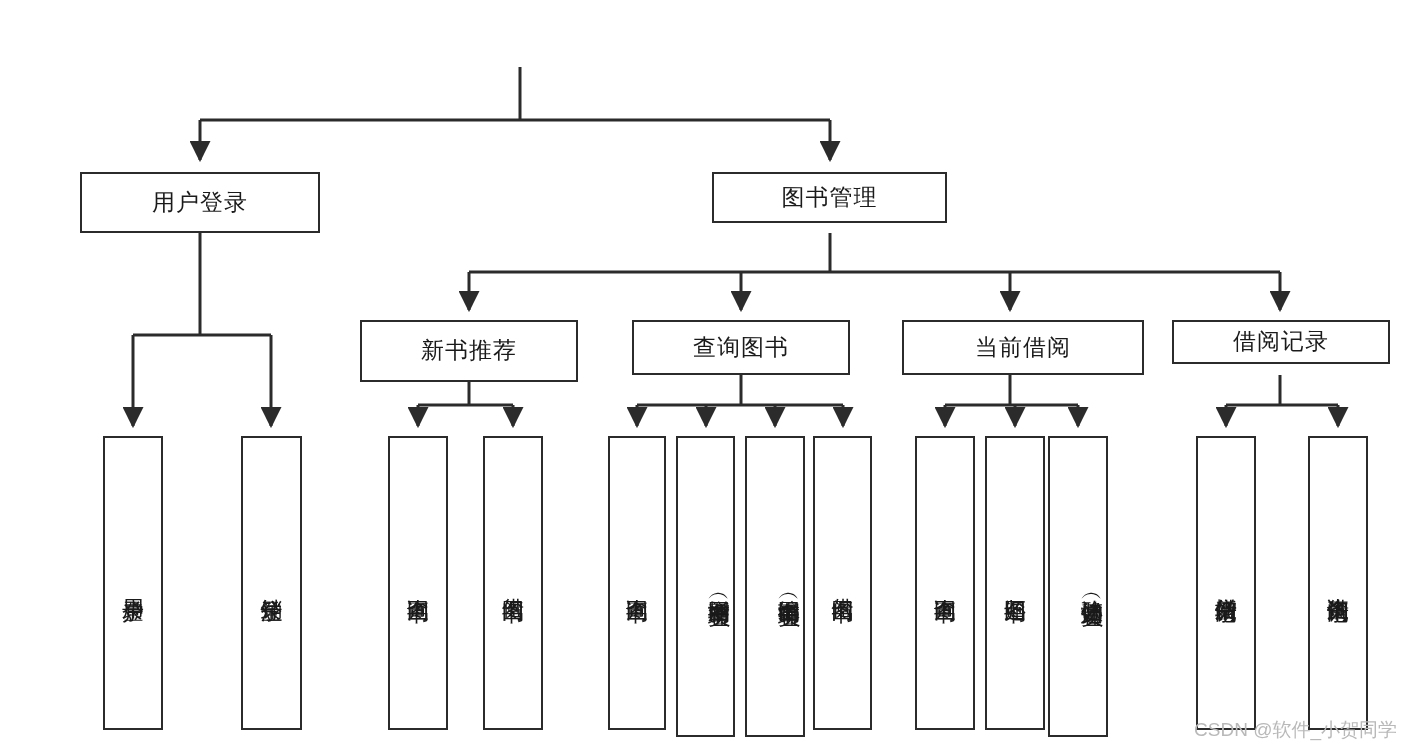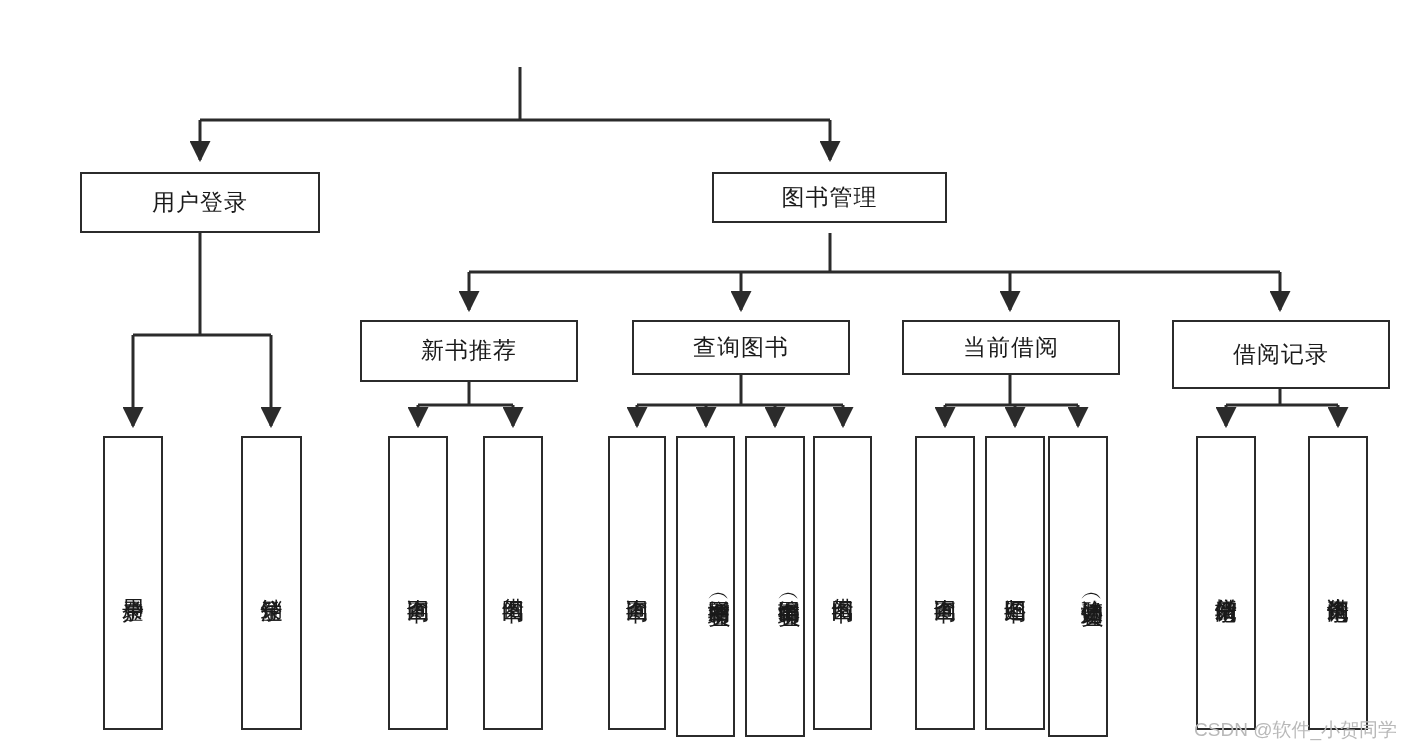--- a/index.html
+++ b/index.html
@@ -122,22 +122,22 @@
       <path d="M 1338 405 L 1338 426" marker-end="url(#arrow)"></path>
     </g>
   </svg>
 
 
   <div class="node node-h" style="left:80px; top:172px; width:240px; height:61px;">用户登录</div>
   <div class="node node-h" style="left:712px; top:172px; width:235px; height:51px;">图书管理</div>
 
   <div class="node node-h" style="left:360px; top:320px; width:218px; height:62px;">新书推荐</div>
   <div class="node node-h" style="left:632px; top:320px; width:218px; height:55px;">查询图书</div>
-  <div class="node node-h" style="left:902px; top:320px; width:218px; height:55px;text-align:center;">当前借阅</div>
-  <div class="node node-h" style="left:1172px; top:320px; width:218px; height:69px;">借阅记录</div>
+  <div class="node node-h" style="left:902px; top:320px; width:242px; height:55px;text-align:center;">当前借阅</div>
+  <div class="node node-h" style="left:1172px; top:320px; width:218px; height:44px;">借阅记录</div>
 
   <div class="node node-v" style="left:103px; top:436px; width:60px; height:294px;">用户登录</div>
   <div class="node node-v" style="left:241px; top:436px; width:61px; height:294px;">注销登录</div>
 
   <div class="node node-v" style="left:388px; top:436px; width:60px; height:294px;">查询图书</div>
   <div class="node node-v" style="left:483px; top:436px; width:60px; height:294px;">借阅图书</div>
 
   <div class="node node-v" style="left:608px; top:436px; width:58px; height:294px;">查询图书</div>
   <div class="node node-v v-top" style="left:676px; top:436px; width:59px; height:301px;">新增图书（管理员）</div>
   <div class="node node-v v-top" style="left:745px; top:436px; width:60px; height:301px;">编辑图书（管理员）</div>

